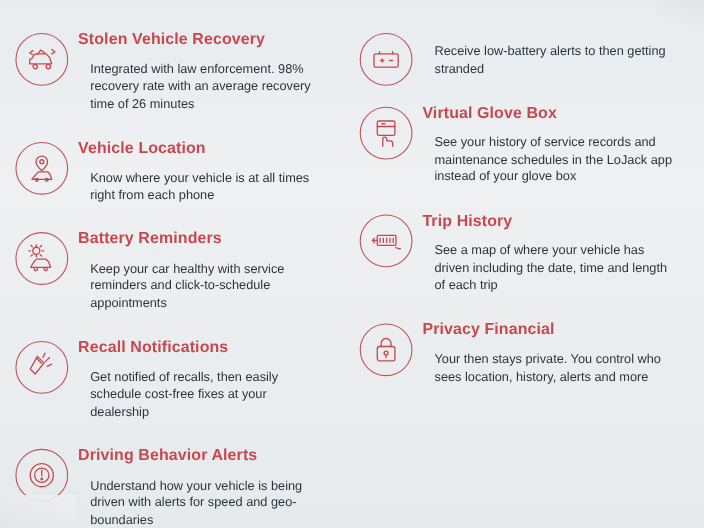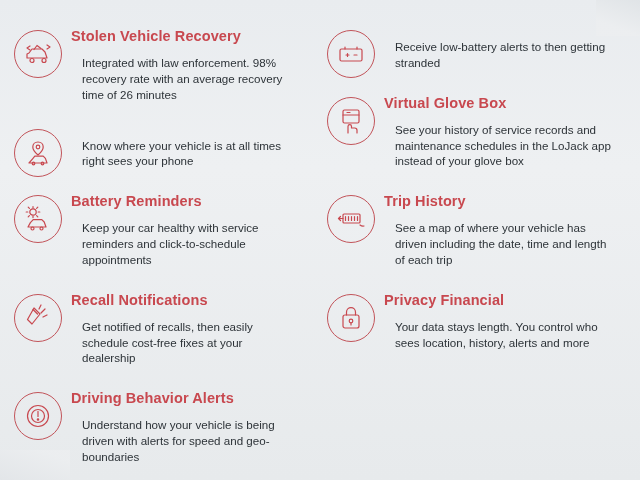--- a/index.html
+++ b/index.html
@@ -121,21 +121,22 @@
         <div class="icon-wrap">
           <svg width="28" height="28" viewBox="0 0 28 28" fill="none" stroke="#c8484f" stroke-width="1.2" stroke-linecap="round" stroke-linejoin="round">
             <path d="M14 3c-3 0-5.2 2.2-5.2 5 0 3.6 5.2 8 5.2 8s5.2-4.4 5.2-8c0-2.8-2.2-5-5.2-5z"></path>
             <circle cx="14" cy="8" r="1.8"></circle>
             <path d="M5 24h18l-1.6-4.6-2.2-2.2h-8.4l-2.2 2.6z"></path>
             <circle cx="9.5" cy="24.5" r="1.3"></circle>
             <circle cx="18.5" cy="24.5" r="1.3"></circle>
           </svg>
         </div>
         <div class="text-block">
-          <p class="feature-desc">Know where your vehicle is at all times right sees your phone</p>
+          <p class="feature-title">Vehicle Location</p>
+          <p class="feature-desc">Know where your vehicle is at all times right from each phone</p>
         </div>
       </div>
 
       <div class="feature">
         <div class="icon-wrap">
           <svg width="30" height="28" viewBox="0 0 30 28" fill="none" stroke="#c8484f" stroke-width="1.2" stroke-linecap="round" stroke-linejoin="round">
             <circle cx="10" cy="7" r="3.2"></circle>
             <path d="M10 1.5v1.6M10 11v1.6M4.8 7H3.2M16.8 7h-1.6M6.4 3.4 5.2 2.2M14.8 11.8l-1.2-1.2M6.4 10.6 5.2 11.8M14.8 2.2l-1.2 1.2"></path>
             <path d="M5 22h18l-1.8-5-2.4-2.4h-8.6L7.4 17.6z"></path>
             <circle cx="9.5" cy="23.5" r="1.5"></circle>
@@ -233,19 +234,19 @@
         <div class="icon-wrap">
           <svg width="26" height="28" viewBox="0 0 26 28" fill="none" stroke="#c8484f" stroke-width="1.2" stroke-linecap="round" stroke-linejoin="round">
             <rect x="5" y="11" width="16" height="13" rx="2"></rect>
             <path d="M8.5 11V8.2c0-2.5 2-4.5 4.5-4.5s4.5 2 4.5 4.5V11"></path>
             <circle cx="13" cy="17" r="1.8"></circle>
             <path d="M13 18.8v2.2"></path>
           </svg>
         </div>
         <div class="text-block">
           <p class="feature-title">Privacy Financial</p>
-          <p class="feature-desc">Your data stays length. You control who sees location, history, alerts and more</p>
+          <p class="feature-desc">Your then stays private. You control who sees location, history, alerts and more</p>
         </div>
       </div>
 
     </div>
   </div>
 </div>
 
 </body></html>

